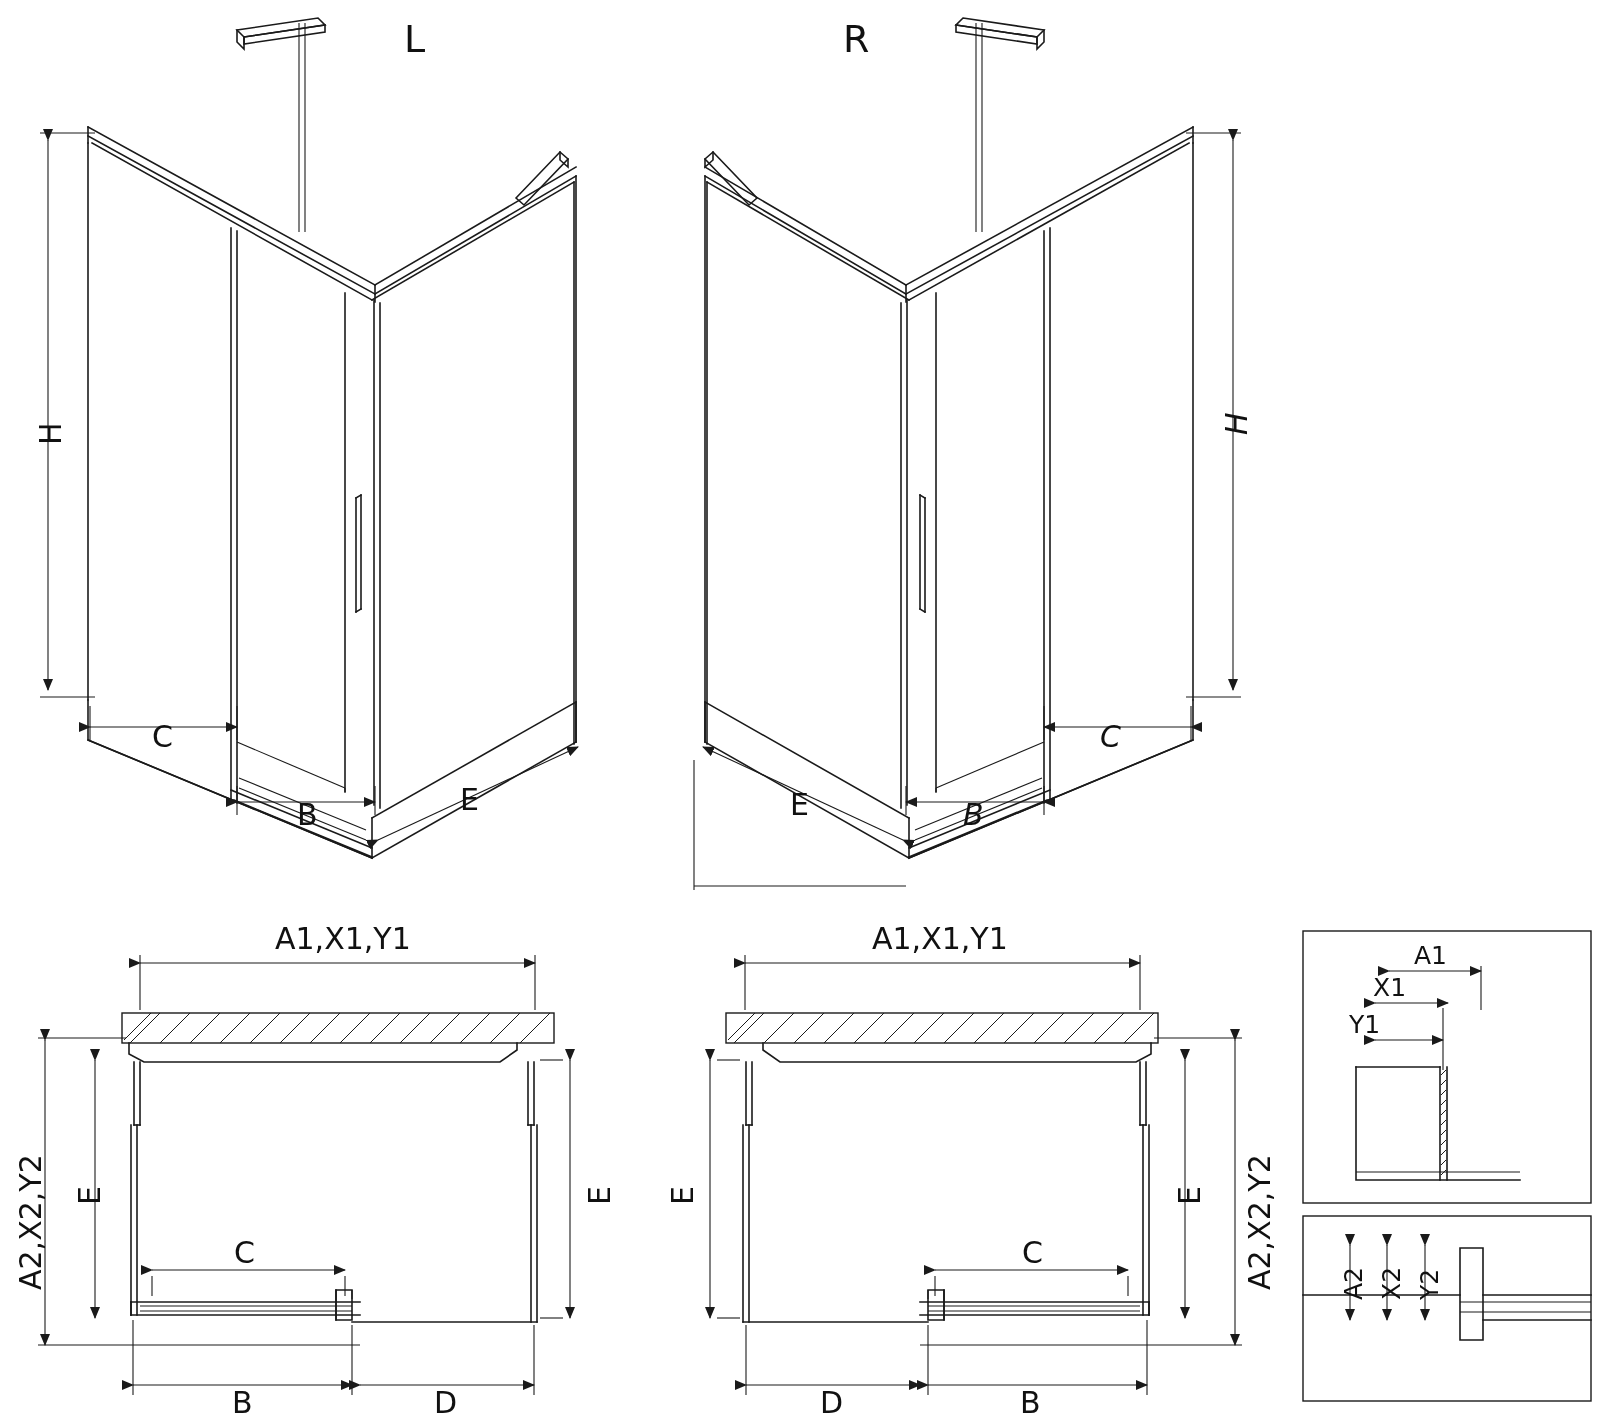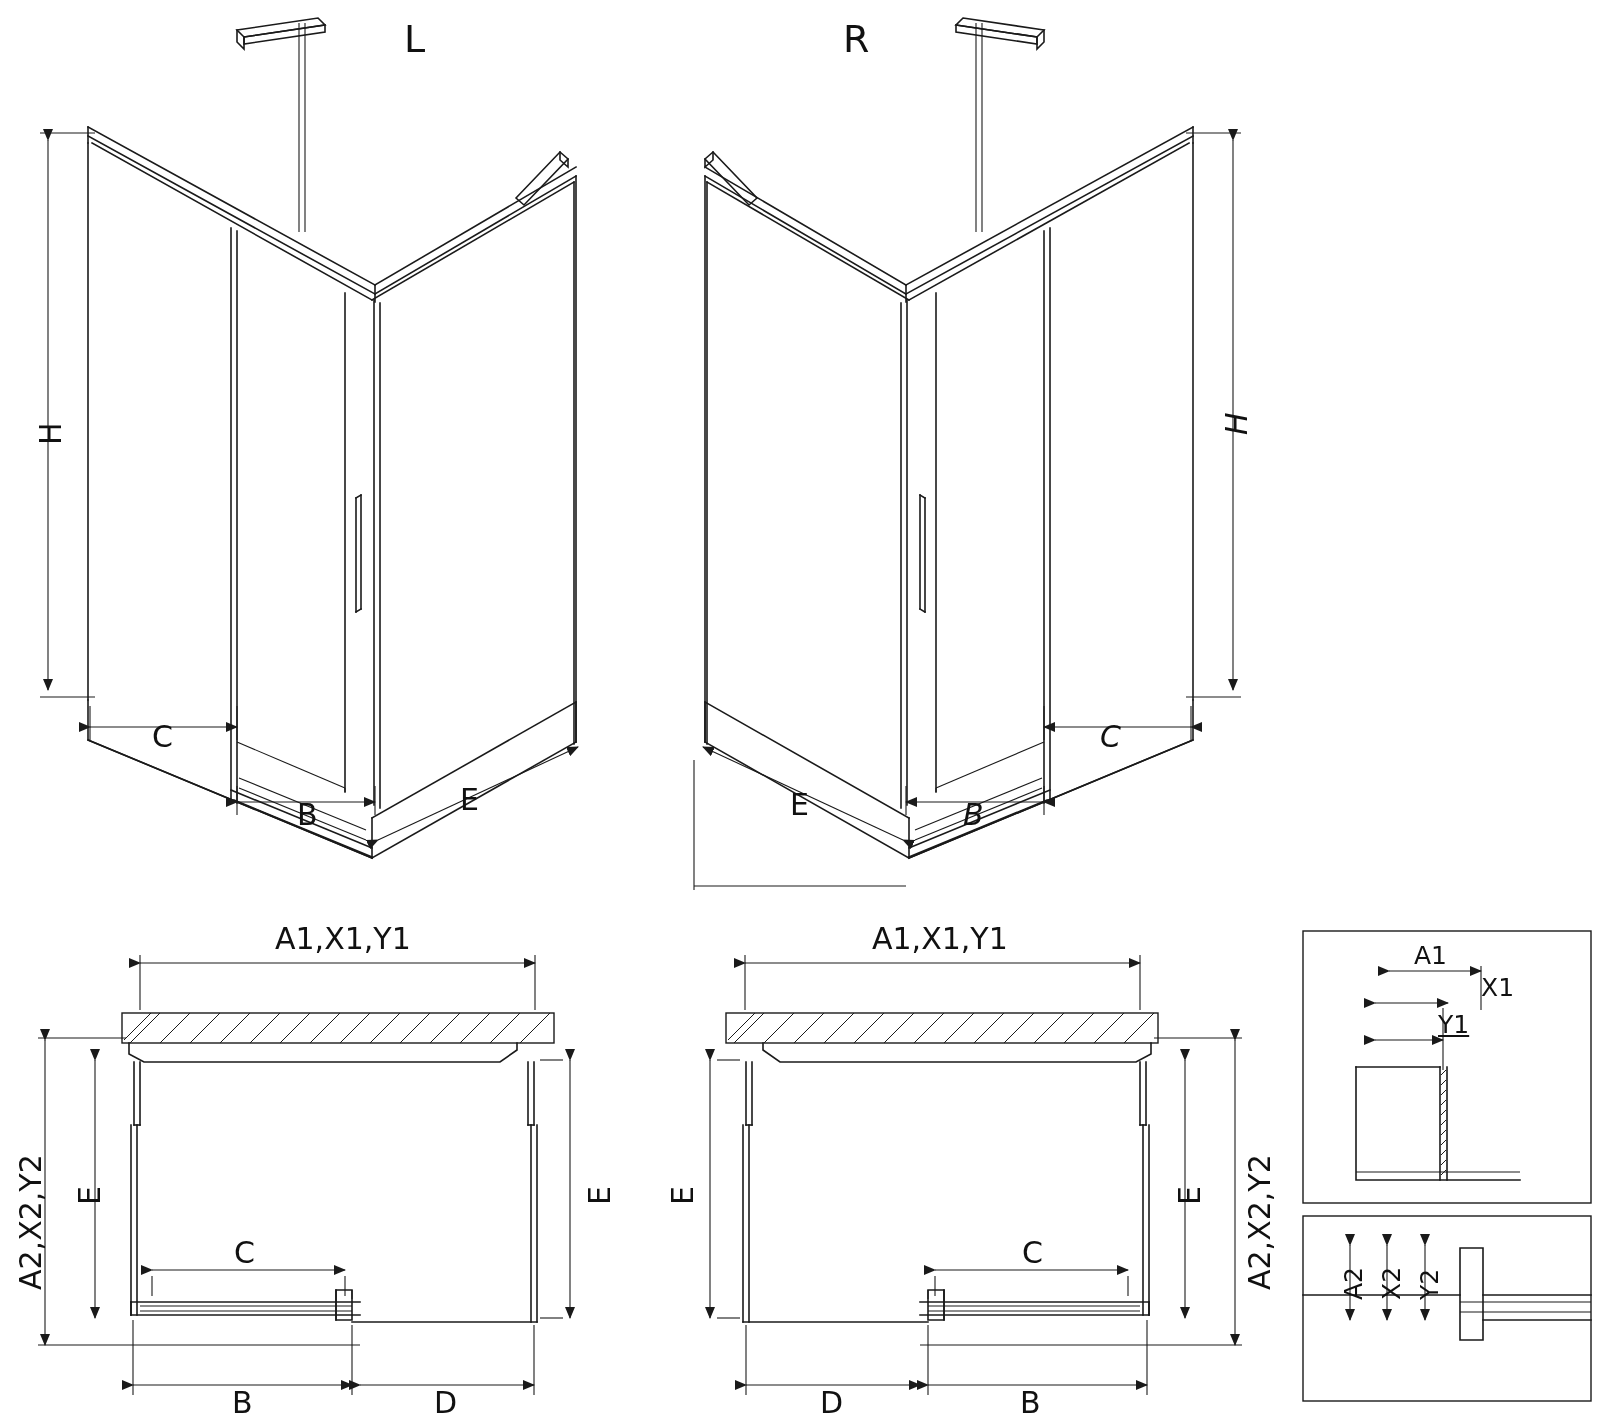--- a/index.html
+++ b/index.html
@@ -350,20 +350,20 @@
 
   <div class="lbl" style="left:872px;top:924px;">A1,X1,Y1</div>
   <div class="lbl rot90" style="left:1245px;top:1290px;">A2,X2,Y2</div>
   <div class="lbl rot90" style="left:668px;top:1205px;">E</div>
   <div class="lbl rot90" style="left:1175px;top:1205px;">E</div>
   <div class="lbl" style="left:1022px;top:1238px;">C</div>
   <div class="lbl" style="left:1020px;top:1388px;">B</div>
   <div class="lbl" style="left:820px;top:1388px;">D</div>
 
   <div class="lbl sm" style="left:1414px;top:943px;text-align:center;">A1</div>
-  <div class="lbl sm" style="left:1481px;top:975px;">X1</div>
-  <div class="lbl sm" style="left:1438px;top:1012px;text-decoration:underline;">Y1</div>
+  <div class="lbl sm" style="left:1373px;top:975px;">X1</div>
+  <div class="lbl sm" style="left:1349px;top:1012px;">Y1</div>
 
   <div class="lbl sm rot90" style="left:1341px;top:1300px;">A2</div>
   <div class="lbl sm rot90" style="left:1379px;top:1300px;">X2</div>
   <div class="lbl sm rot90" style="left:1417px;top:1300px;">Y2</div>
 
 </div>
 
 </body></html>

